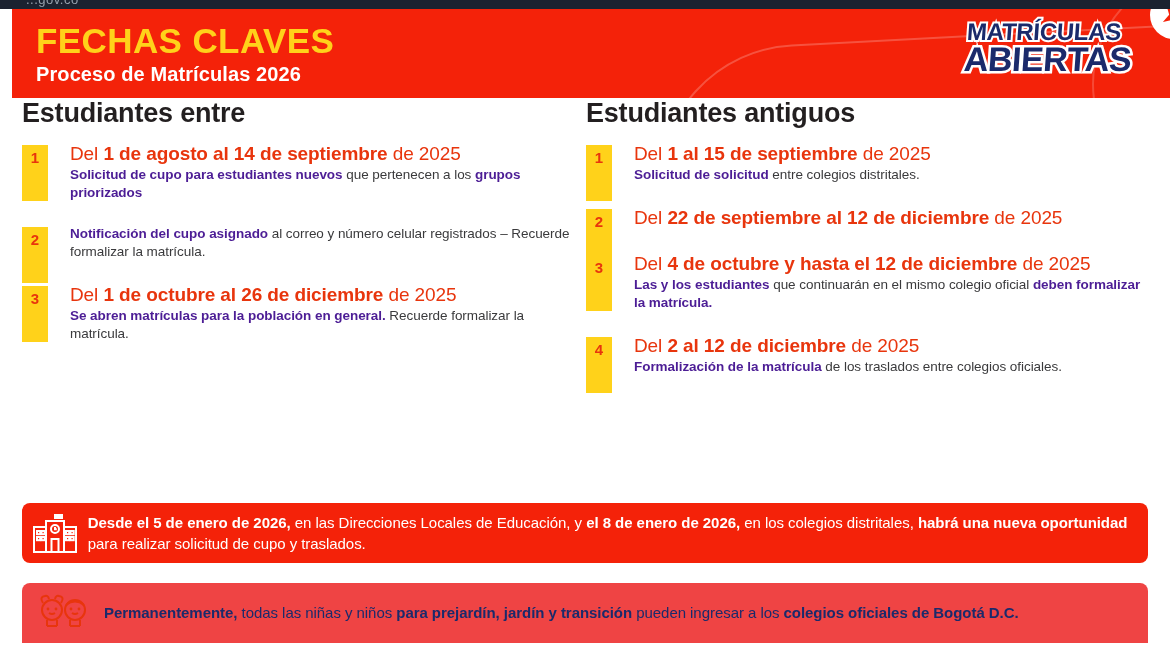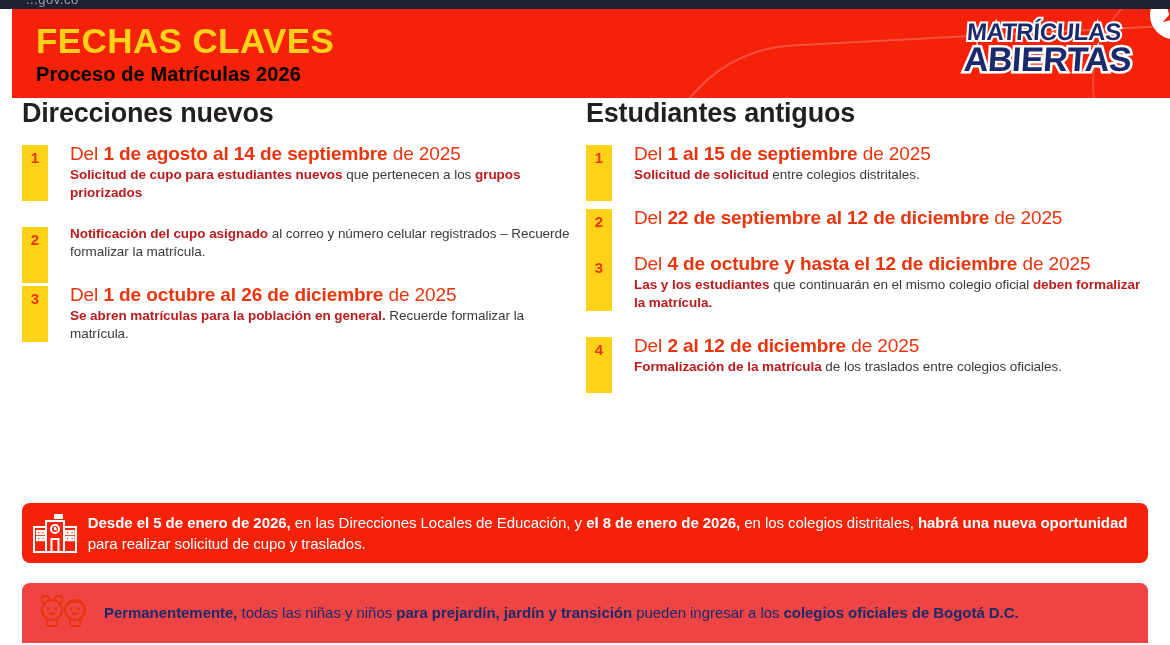--- a/index.html
+++ b/index.html
@@ -42,21 +42,21 @@
     border-radius:50%;
     pointer-events:none;
   }
   .header .title {
     position:absolute; left:24px; top:14px;
     font-size:35px; font-weight:bold; color:#FFD21A;
     letter-spacing:.4px; line-height:1;
   }
   .header .subtitle {
     position:absolute; left:24px; top:55px;
-    font-size:20px; font-weight:bold; color:#000000;
+    font-size:20px; font-weight:bold; color:#ffffff;
     letter-spacing:.1px; line-height:1;
   }
 
   
   .logo {
     position:absolute; right:58px; top:11px;
     width:160px; height:68px;
     text-align:center; line-height:1;
   }
   .logo .l1 {
@@ -110,21 +110,21 @@
   }
   .item .date {
     font-size:19px; color:#E8350D; line-height:1.18;
     margin-bottom:1px; letter-spacing:-.1px;
   }
   .item .date b { font-weight:bold; }
   .item .desc {
     font-size:13.5px; color:#3A3A3C; line-height:1.32;
     letter-spacing:-.05px;
   }
-  .item .desc b { font-weight:bold; color:#b91c1c; }
+  .item .desc b { font-weight:bold; color:#4c1d95; }
 
   
   .notice-red {
     position:absolute; left:22px; top:503px;
     width:1126px; height:60px;
     background:#F42209; border-radius:8px;
     display:flex; align-items:center;
   }
   .notice-red .icon-box { width:82px; display:flex; justify-content:center; }
   .notice-red .text {
@@ -166,21 +166,21 @@
     </div>
 
     <div class="corner-badge">
       <span class="swoop">➤</span>
     </div>
   </div>
 
   <div class="columns">
 
     <div class="col col-left">
-      <div class="col-heading">Direcciones nuevos</div>
+      <div class="col-heading">Estudiantes entre</div>
 
       <div class="item">
         <div class="badge">
             <span>1</span>
           </div>
         <div class="date"><span>Del </span><b>1 de agosto al 14 de septiembre</b><span> de 2025</span></div>
         <div class="desc"><b>Solicitud de cupo para estudiantes nuevos</b><span> que pertenecen a los </span><b>grupos priorizados</b></div>
       </div>
 
       <div class="item">

